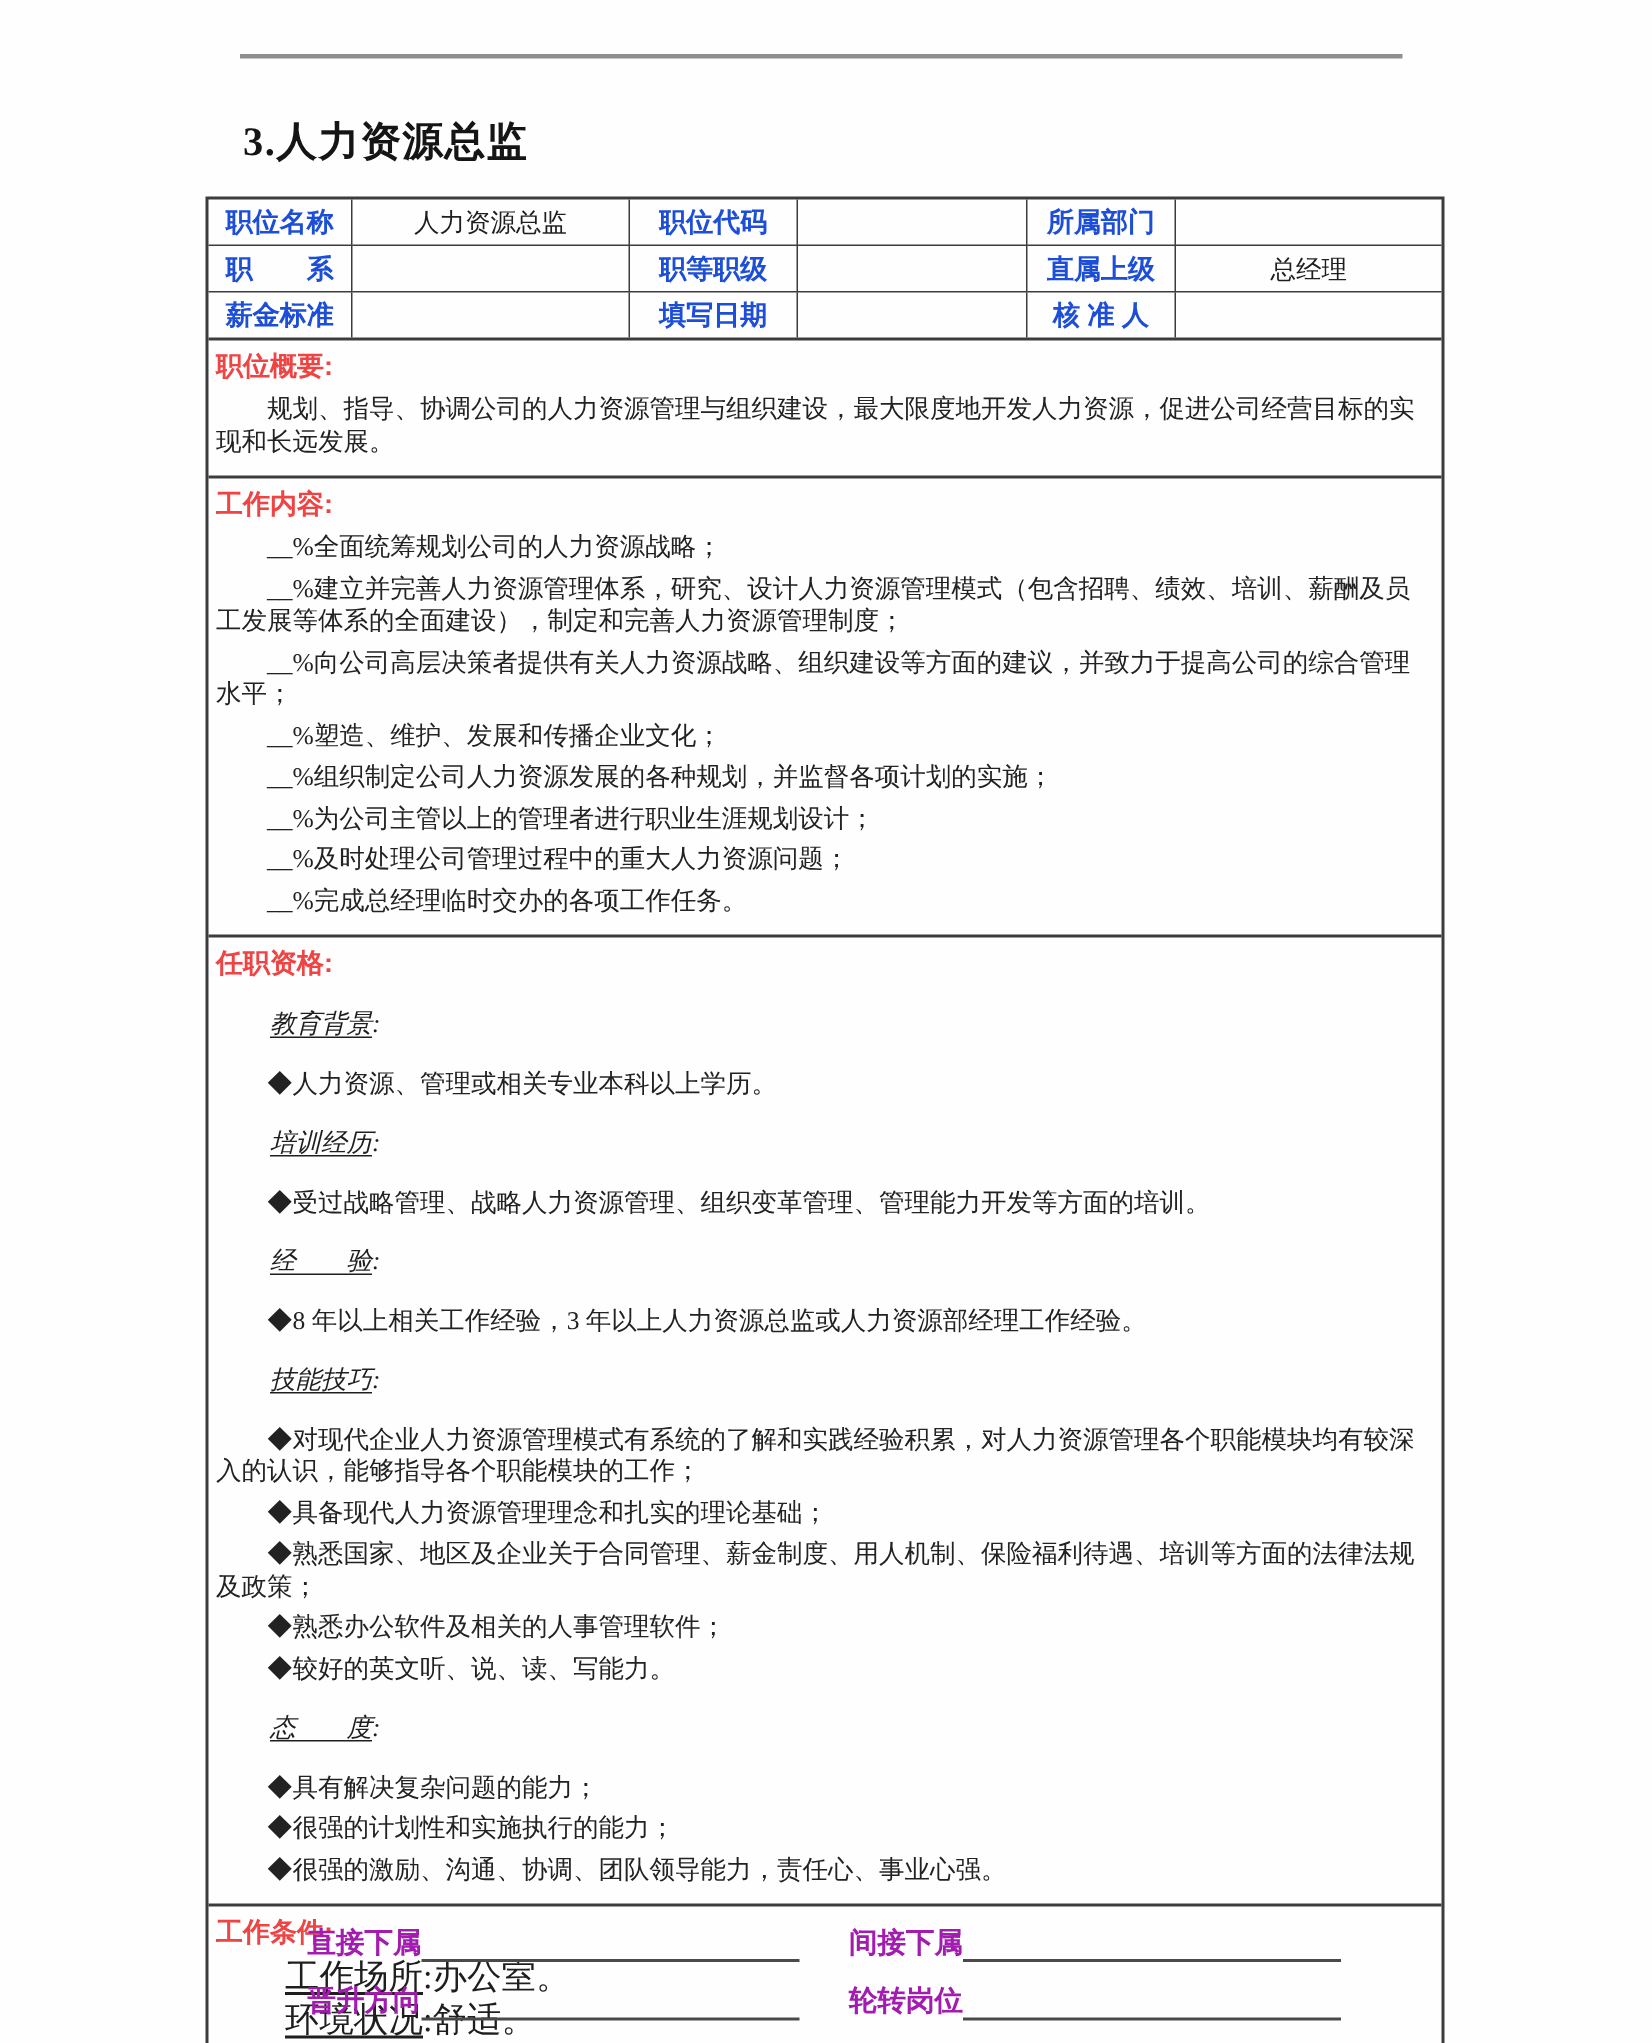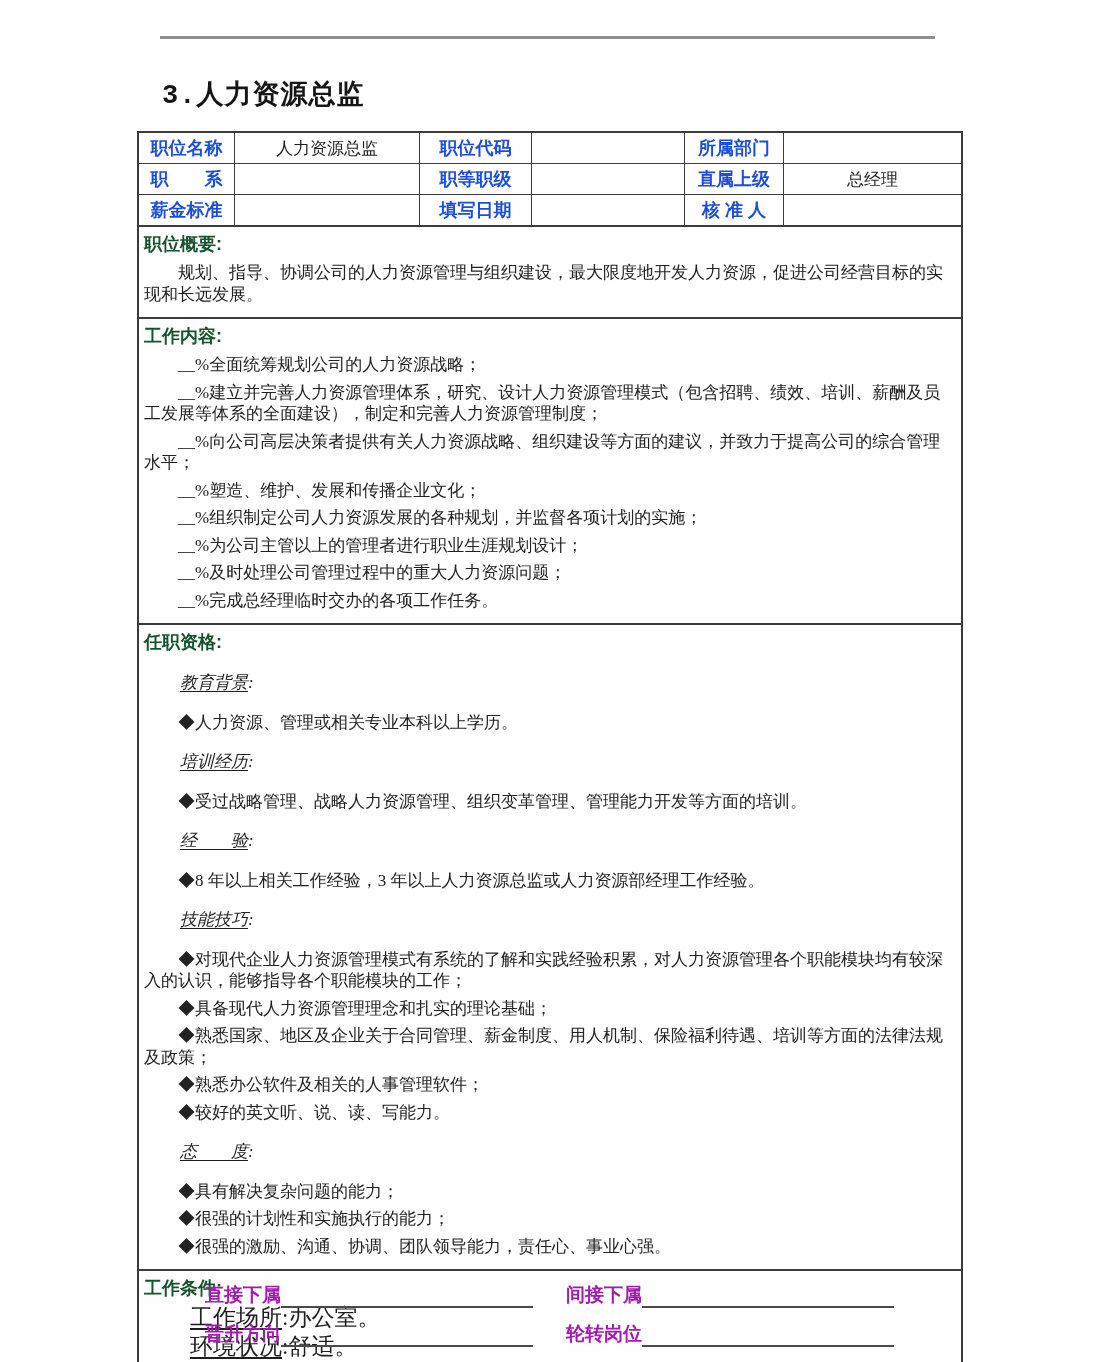--- a/index.html
+++ b/index.html
@@ -10,21 +10,21 @@
     color:#1e1e1e;
     font-family:"Liberation Serif", serif;
     overflow:hidden;
   }
   .topline{
     position:absolute;top:36px;left:160px;width:775px;height:3px;
     background:#8f8f8f;
   }
   .title{
     position:absolute;top:76px;left:162px;margin:0;
-    font-family:Liberation Mono, monospace;
+    font-family:Liberation Serif, serif;
     font-weight:bold;font-size:27px;color:#151515;
     letter-spacing:1px;
   }
   .main-table{
     position:absolute;top:131px;left:137px;width:826px;
     border:2px solid #3c3c3c;box-sizing:border-box;
     background:#fefefe;
   }
   .header-grid{
     display:grid;
@@ -40,21 +40,21 @@
     font-weight:bold;font-size:18px;color:#1d4ed8;
   }
   .hcell.c6{border-right:none;}
   .hcell.r3{border-bottom:none;}
   .section{
     border-top:2px solid #3c3c3c;
     padding:3px 8px 6px 5px;
   }
   .section h2{
     font-family:"Liberation Sans", sans-serif;
-    font-weight:bold;font-size:18px;color:#14532d;
+    font-weight:bold;font-size:18px;color:#ef4444;
     margin:3px 0 4px 0;line-height:23px;
   }
   .para{
     font-size:17px;line-height:21.5px;margin:6px 0;
     text-indent:2em;color:#222;
   }
   .qual-label{
     font-size:17px;line-height:21.5px;margin:18px 0;
     padding-left:36px;white-space:pre;font-style:italic;
   }

